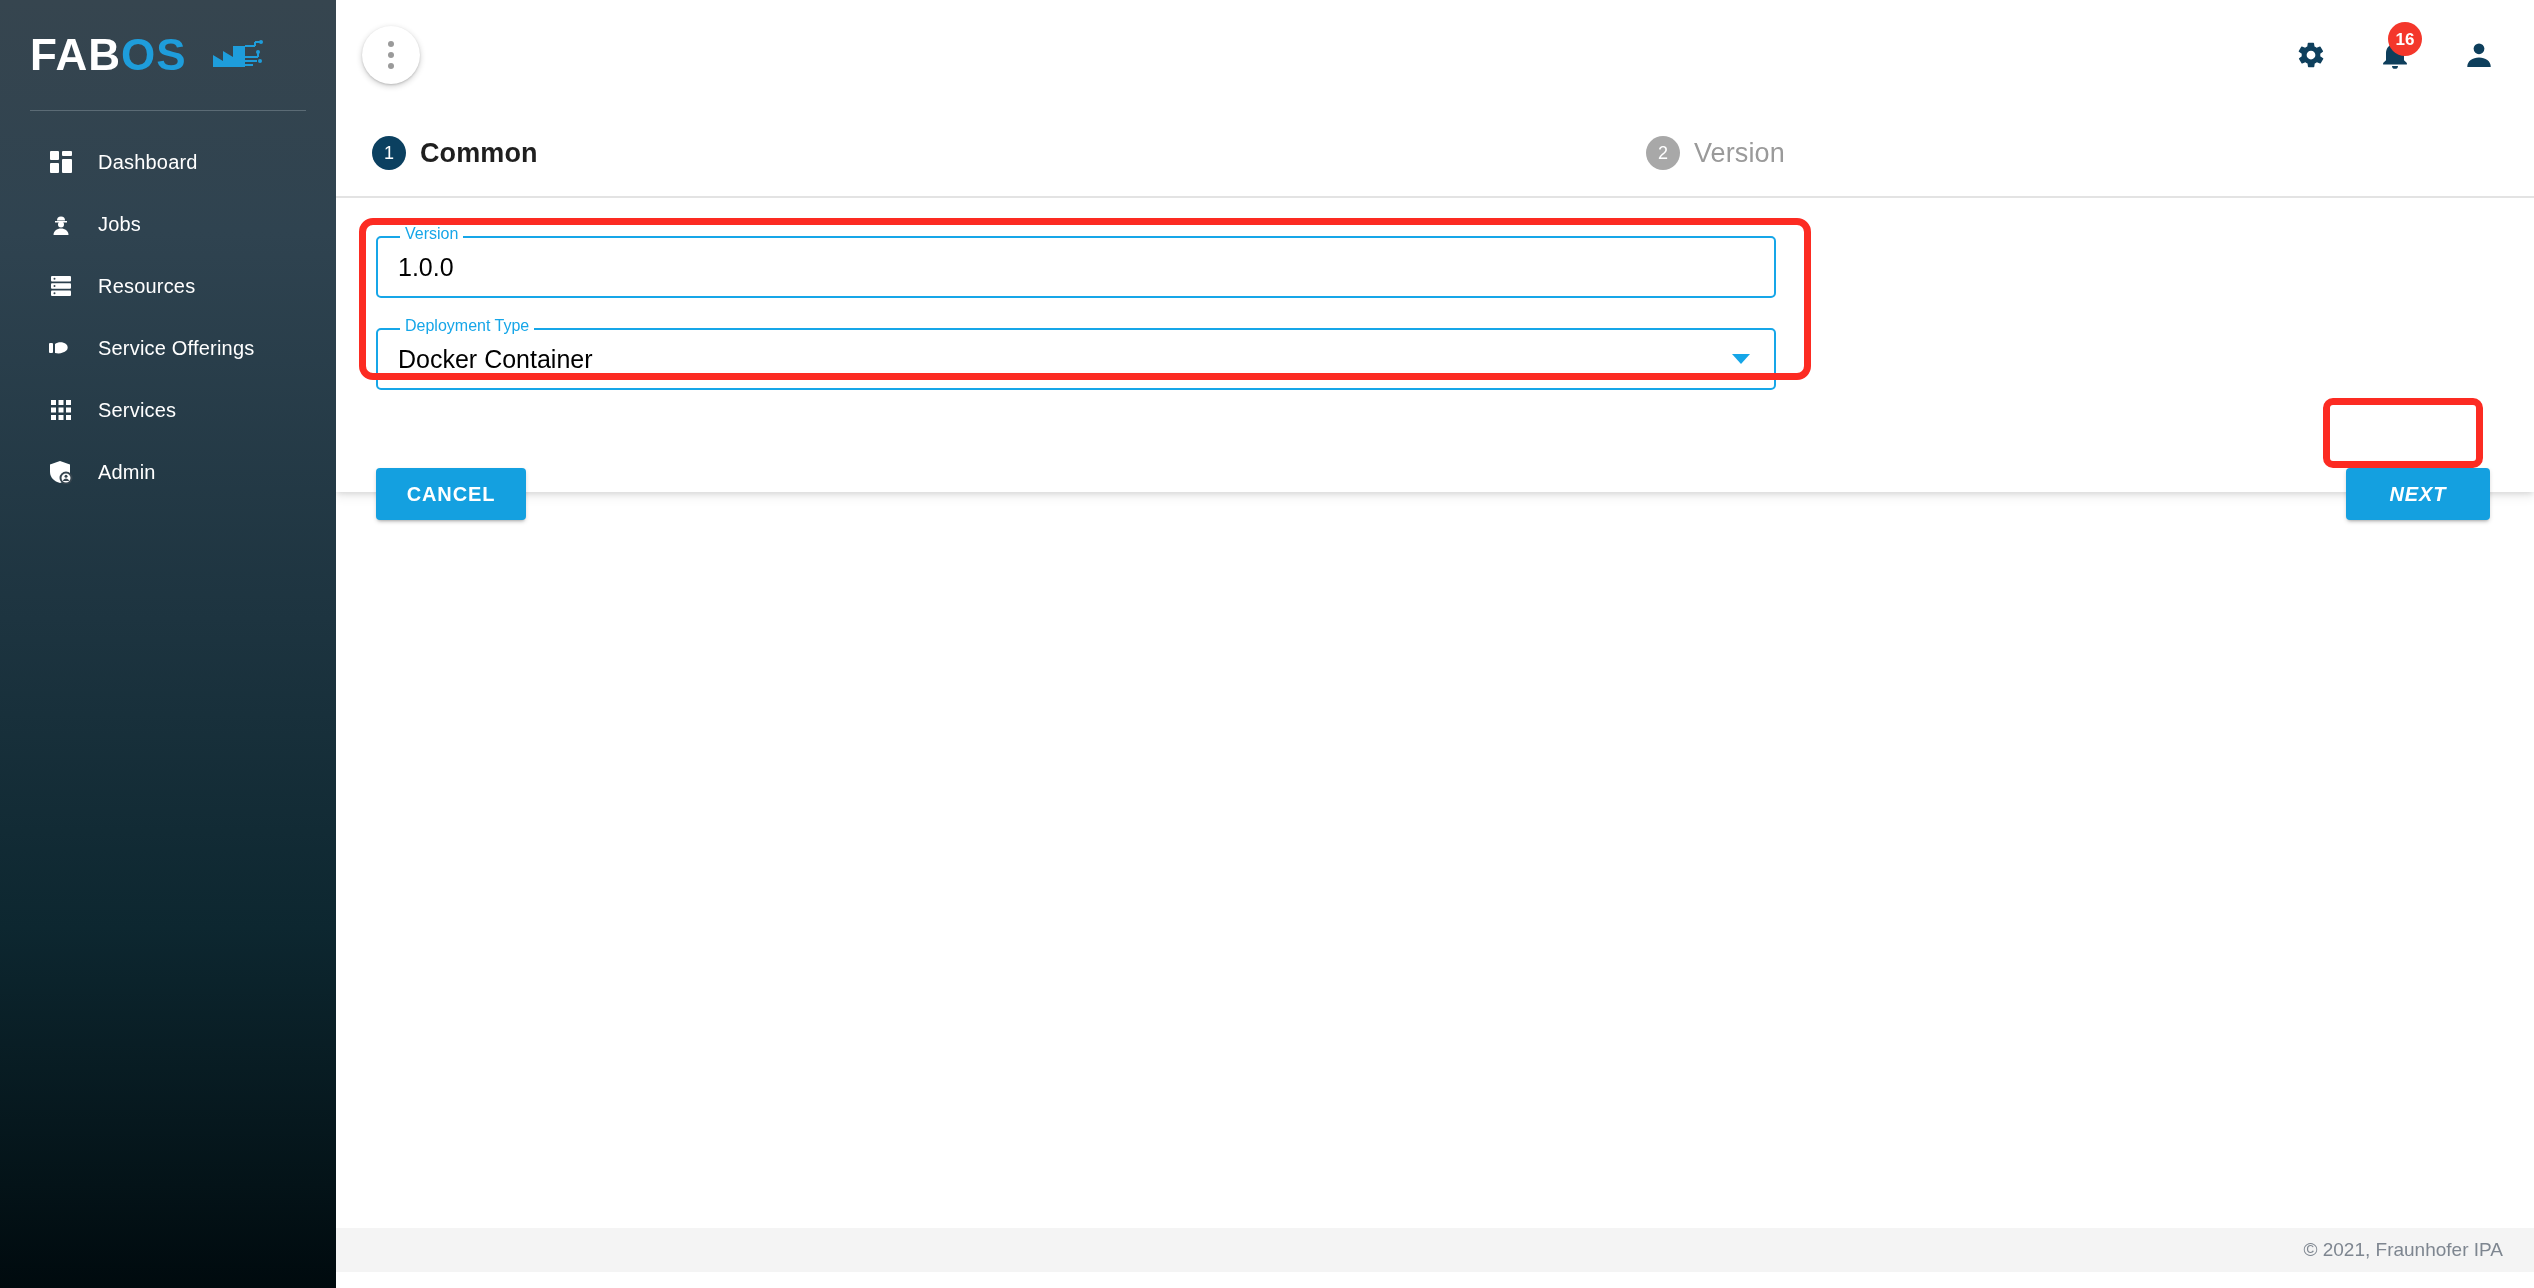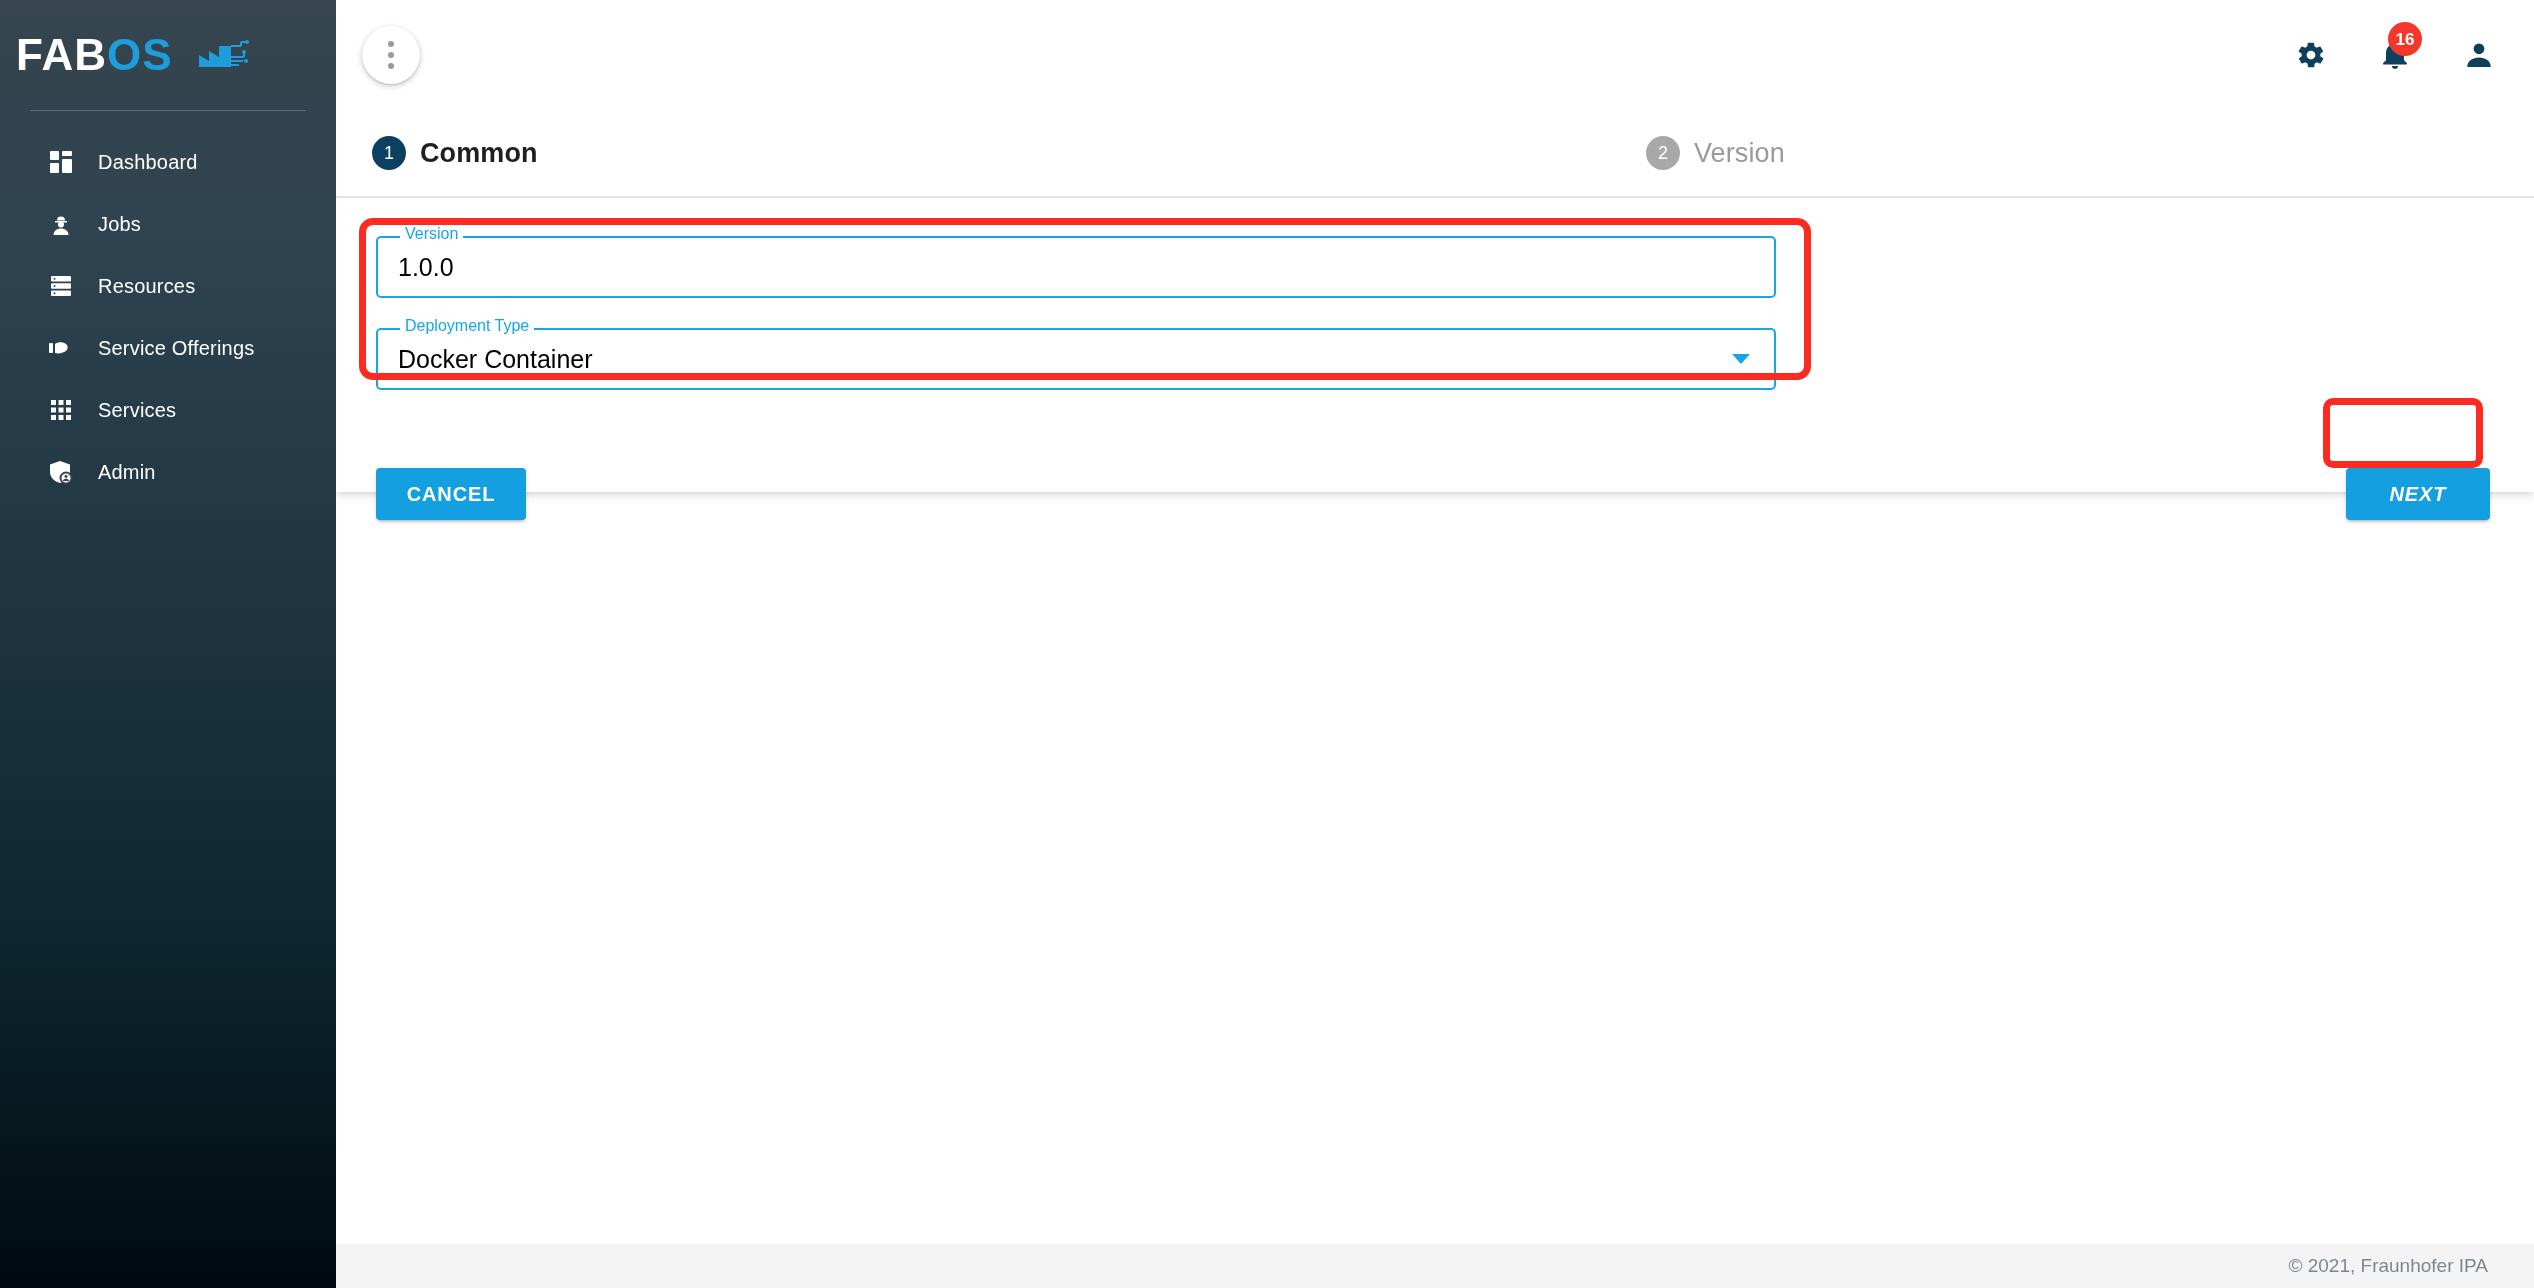--- a/index.html
+++ b/index.html
@@ -14,21 +14,21 @@
   
   #sidebar {
     position: absolute; left: 0; top: 0;
     width: 336px; height: 1288px;
     background: linear-gradient(180deg, #36454f 0%, #2f4350 18%, #1d3440 48%, #0d2730 72%, #041318 92%, #000a0e 100%);
     z-index: 5;
   }
   #logo-wrap {
     height: 110px;
     display: flex; align-items: center;
-    padding-left: 16px; gap: 18px;
+    padding-left: 30px; gap: 18px;
   }
   .logo-text {
     font-size: 44px; font-weight: 700; letter-spacing: 1px;
     line-height: 1;
   }
   .logo-text .fab { color: #ffffff; }
   .logo-text .os { color: #1e9ddb; }
   .logo-mark { margin-left: 6px; margin-top: 4px; }
   #sidebar-divider {
     position: absolute; left: 30px; top: 110px;
@@ -191,25 +191,25 @@
     font-size: 20px; font-weight: 700; letter-spacing: .9px;
     font-family: "Liberation Sans", sans-serif;
     box-shadow: 0 3px 3px -2px rgba(0,0,0,.22), 0 2px 4px 0 rgba(0,0,0,.14);
     cursor: pointer;
   }
   #btn-cancel { left: 40px; top: 0; width: 150px; height: 52px; }
   #btn-next   { right: 44px; top: 0; width: 144px; height: 52px; font-style: italic; }
 
   
   #footer {
-    position: absolute; left: 336px; bottom: 0;
+    position: absolute; left: 336px; bottom: 16px;
     width: 2198px; height: 44px;
     background: #f4f4f4;
     display: flex; align-items: center; justify-content: flex-end;
-    padding-right: 46px;
+    padding-right: 31px;
     z-index: 4;
   }
   #footer-text { font-size: 19px; color: #7e8690; }
 </style>
 </head>
 <body>
 
 <div id="app">
 
   <aside id="sidebar">

